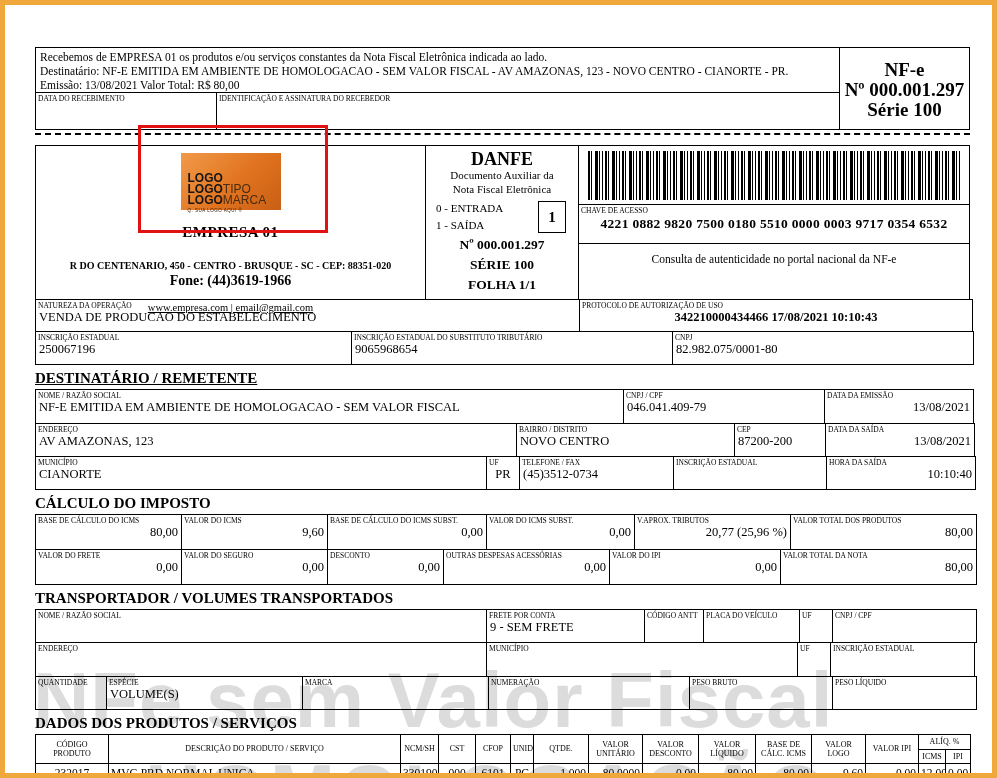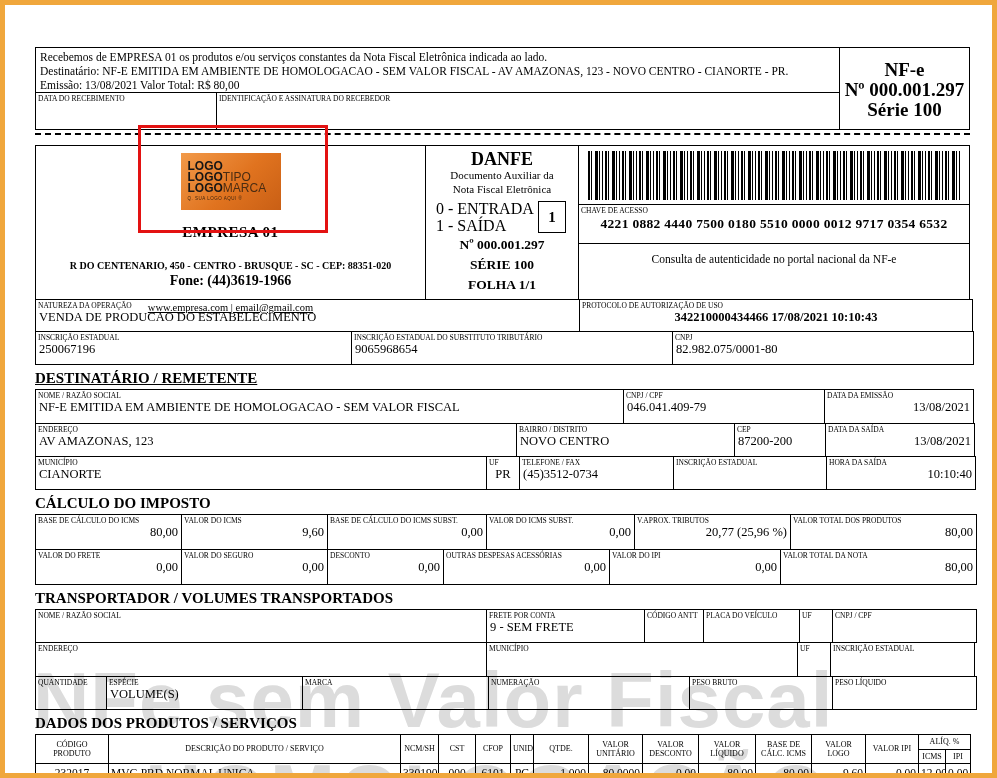--- a/index.html
+++ b/index.html
@@ -26,34 +26,34 @@
                font-weight:bold;font-size:19px;line-height:20px;padding-top:12px;box-sizing:border-box;}
   .cutline{margin-top:3px;border-top:2px dashed #000;height:0;}
   
   .cl{font-size:7.5px;line-height:9px;padding:1px 2px 0;white-space:nowrap;overflow:hidden;}
   .cv{font-size:12.5px;line-height:15px;padding:0 3px 1px;white-space:nowrap;overflow:hidden;}
   .right{text-align:right;} .center{text-align:center;} .bold{font-weight:bold;}
   
   .main{margin-top:10px;border:1px solid #000;display:flex;height:155px;box-sizing:border-box;}
   .emit-col{width:390px;border-right:1px solid #000;box-sizing:border-box;text-align:center;padding-top:7px;}
   .logo{width:100px;height:57px;margin:0 auto;background:linear-gradient(135deg,#f29a4a,#e0731f 55%,#c95f15);
-        text-align:left;padding:8px 0 0 7px;box-sizing:border-box;
+        text-align:left;padding:20px 0 0 7px;box-sizing:border-box;
         font-family:"Liberation Sans",sans-serif;}
   .logo-line{font-size:12px;line-height:11px;font-weight:bold;color:#151515;letter-spacing:0;}
   .logo-line .lt{font-weight:normal;color:#4a2c12;}
   .logo-sub{font-size:4.5px;color:#3a220e;margin-top:2px;letter-spacing:.5px;}
   .emit-name{font-weight:bold;font-size:15px;margin-top:14px;letter-spacing:.5px;}
   .emit-addr{font-weight:bold;font-size:10px;margin-top:19px;}
   .emit-fone{font-weight:bold;font-size:14px;margin-top:2px;}
   .emit-web{font-size:10.5px;margin-top:13px;text-decoration:underline;}
   .danfe-col{width:153px;border-right:1px solid #000;box-sizing:border-box;text-align:center;padding-top:4px;}
   .danfe-title{font-weight:bold;font-size:18px;line-height:18px;}
   .danfe-sub{font-size:11px;line-height:14px;}
   .danfe-io{display:flex;align-items:center;margin:4px 4px 2px 10px;}
-  .danfe-io-lines{flex:1;text-align:left;font-size:16px;line-height:17px;}
+  .danfe-io-lines{flex:1;text-align:left;font-size:11px;line-height:17px;}
   .danfe-io-box{width:26px;height:30px;border:1px solid #000;font-weight:bold;font-size:15px;
                 line-height:30px;text-align:center;margin-right:8px;}
   .danfe-num{font-weight:bold;font-size:13.5px;line-height:18px;margin-top:2px;}
   .bar-col{flex:1;display:flex;flex-direction:column;min-width:0;}
   .bar-area{height:59px;border-bottom:1px solid #000;box-sizing:border-box;padding:5px 9px 4px;}
   .barcode{width:100%;height:100%;
     background:repeating-linear-gradient(90deg,#000 0 2px,#fff 2px 3px,#000 3px 4px,#fff 4px 7px,
       #000 7px 10px,#fff 10px 11px,#000 11px 12px,#fff 12px 14px,#000 14px 15px,#fff 15px 17px);}
   .chave-area{height:39px;border-bottom:1px solid #000;box-sizing:border-box;}
   .chave-num{font-weight:bold;font-size:13.5px;text-align:center;letter-spacing:.3px;margin-top:1px;}
@@ -133,21 +133,21 @@
         <div class="danfe-num">Nº 000.001.297</div>
         <div class="danfe-num">SÉRIE 100</div>
         <div class="danfe-num">FOLHA 1/1</div>
       </div>
       <div class="bar-col">
         <div class="bar-area">
           <div class="barcode"></div>
         </div>
         <div class="chave-area">
           <div class="cl">CHAVE DE ACESSO</div>
-          <div class="chave-num">4221 0882 4440 7500 0180 5510 0000 0012 9717 0354 6532</div>
+          <div class="chave-num">4221 0882 9820 7500 0180 5510 0000 0003 9717 0354 6532</div>
         </div>
         <div class="consulta">
           <div>Consulta de autenticidade no portal nacional da NF-e</div>
         </div>
       </div>
     </div>
 
     <table class="band">
         <tbody>
           <tr>

